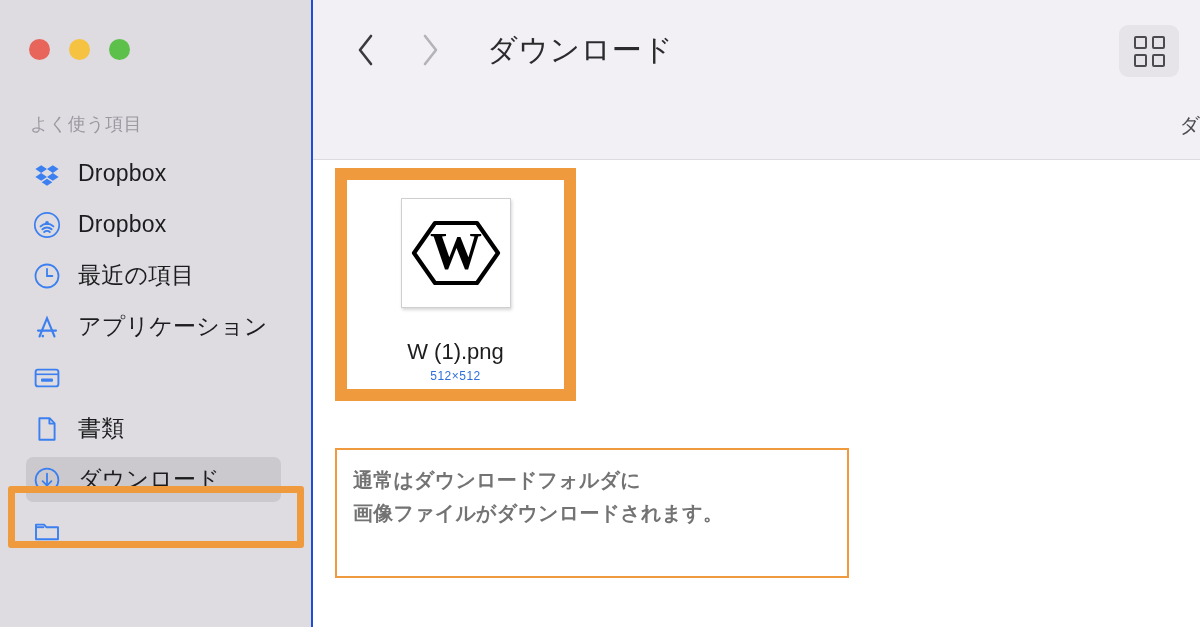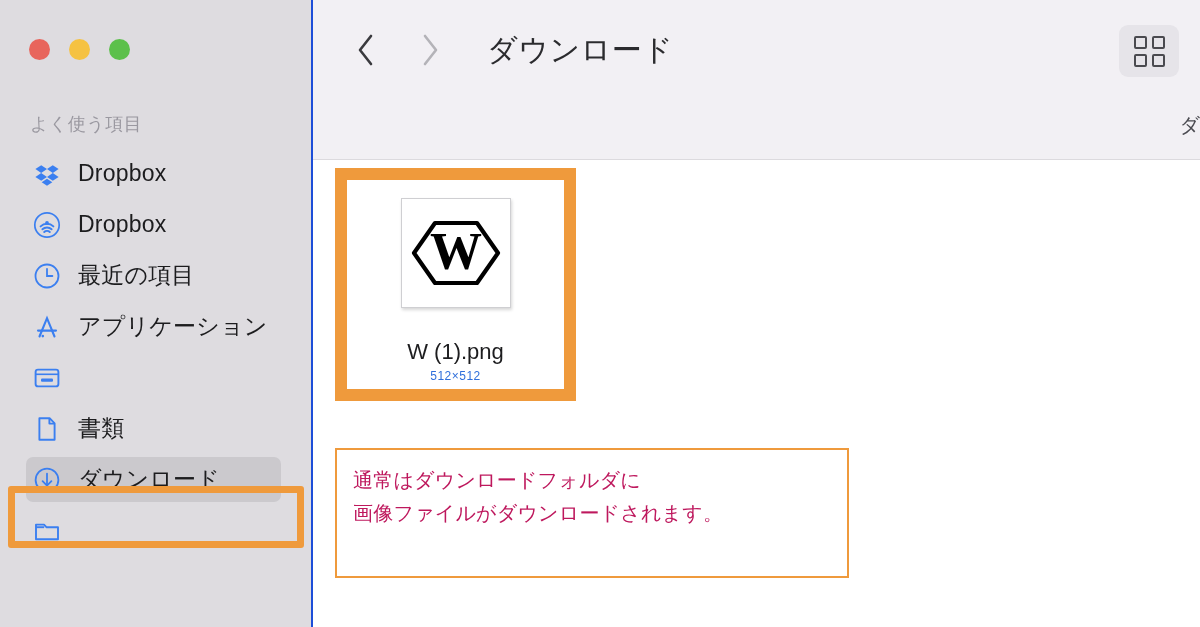--- a/index.html
+++ b/index.html
@@ -264,22 +264,22 @@
     width: 514px;
     height: 130px;
     border: 2px solid #ef9a3c;
     box-sizing: border-box;
     background: #ffffff;
     padding: 14px 0 0 16px;
   }
   .note-line {
     font-size: 20px;
     line-height: 33px;
-    color: #be185d;
-    font-weight: normal;
+    color: #737373;
+    font-weight: bold;
     white-space: nowrap;
     letter-spacing: 0.2px;
   }
 </style>
 </head>
 <body>
 
 <div class="window">
 
   <div class="sidebar">

